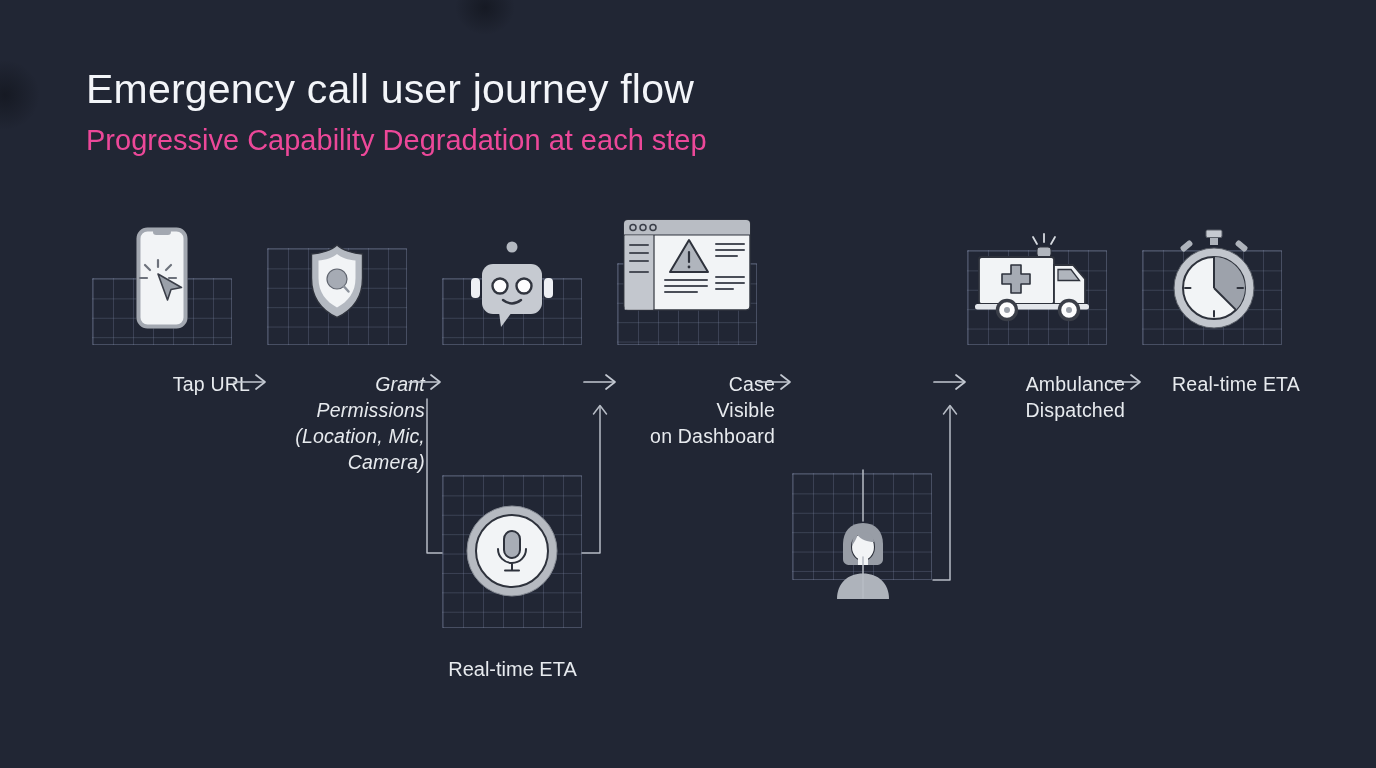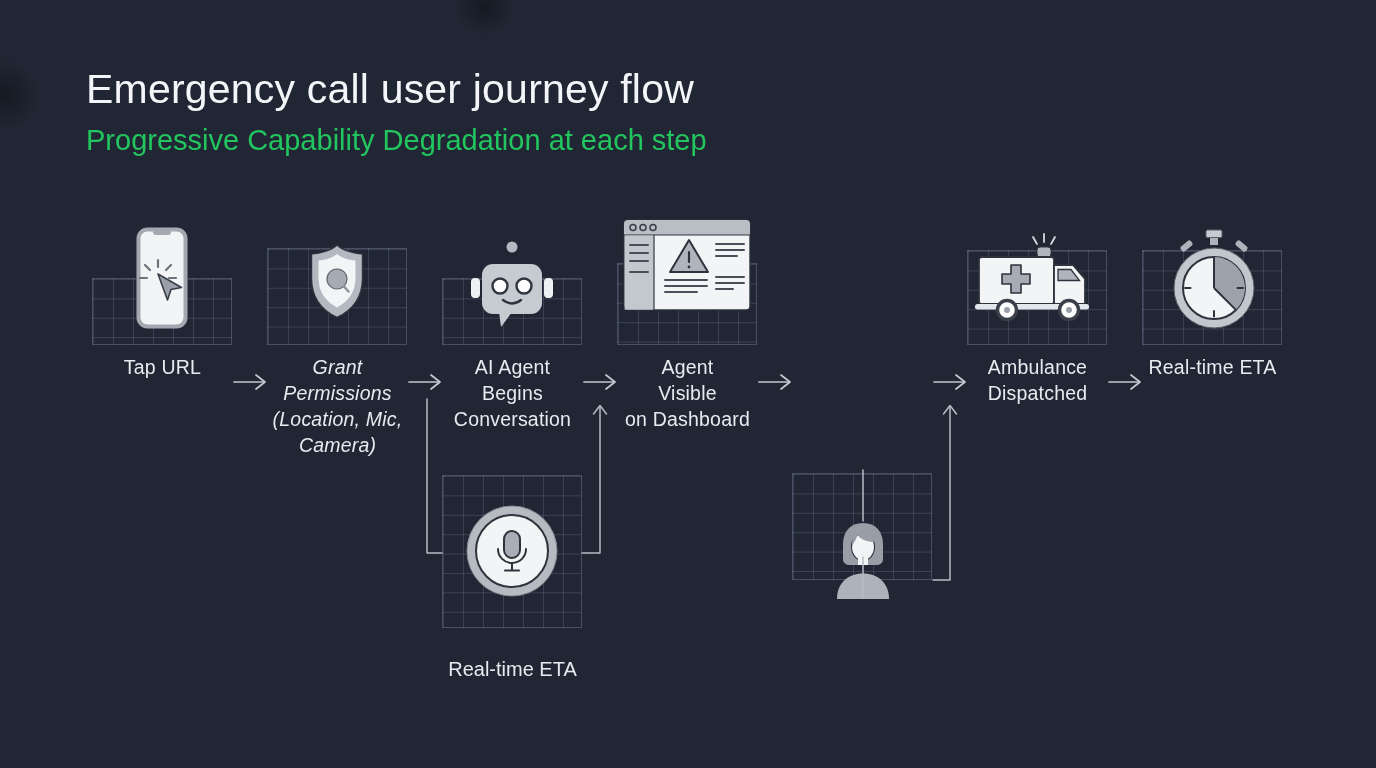--- a/index.html
+++ b/index.html
@@ -10,36 +10,36 @@
     -webkit-font-smoothing:antialiased;
   }
   .blob{position:absolute;border-radius:50%;pointer-events:none;
     background:radial-gradient(closest-side, rgba(8,10,15,0.45), rgba(8,10,15,0));}
   .page-title{
     position:absolute;left:86px;top:66px;
     font-size:41px;font-weight:500;letter-spacing:.2px;color:#f3f5f9;
   }
   .page-subtitle{
     position:absolute;left:86px;top:124px;
-    font-size:29px;font-weight:400;color:#22c55e;
+    font-size:29px;font-weight:400;color:#ec4899;
   }
   .step{position:absolute;top:195px;width:175px;height:300px;}
   .grid{
     position:absolute;left:17px;width:140px;
     background-image:
       linear-gradient(to right, rgba(134,144,174,0.26) 1px, transparent 1px),
       linear-gradient(to bottom, rgba(134,144,174,0.26) 1px, transparent 1px);
     background-size:20px 19.4px;
     border:1px solid rgba(134,144,174,0.38);
     box-sizing:border-box;
   }
   .icon-wrap{position:absolute;}
   .step-label{
-    position:absolute;left:0;top:159px;width:175px;
-    text-align:center;font-size:19.5px;line-height:26px;color:#e7eaee;
+    position:absolute;left:0;top:176px;width:175px;
+    text-align:right;font-size:19.5px;line-height:26px;color:#e7eaee;
     white-space:pre-line;letter-spacing:.2px;
   }
   .branch-box{position:absolute;}
   .branch-label{
     position:absolute;width:175px;text-align:center;
     font-size:20px;color:#e7eaee;white-space:pre-line;
   }
   .overlay{position:absolute;left:0;top:0;pointer-events:none;}
 </style>
 </head>
@@ -96,23 +96,20 @@
         <circle cx="50" cy="7" r="5.5" fill="#b4b9c1"></circle>
         <rect x="9" y="38" width="9" height="20" rx="4" fill="#eef0f4"></rect>
         <rect x="82" y="38" width="9" height="20" rx="4" fill="#eef0f4"></rect>
         <rect x="20" y="24" width="60" height="50" rx="11" fill="#c6cad1"></rect>
         <path d="M37 72 L50 72 L39 87 Z" fill="#c6cad1"></path>
         <circle cx="38" cy="46" r="7.5" fill="#fdfdfe" stroke="#30343e" stroke-width="2.4"></circle>
         <circle cx="62" cy="46" r="7.5" fill="#fdfdfe" stroke="#30343e" stroke-width="2.4"></circle>
         <path d="M41 60 Q50 67 59 60" fill="none" stroke="#30343e" stroke-width="2.4" stroke-linecap="round"></path>
       </svg>
     </div>
-    <div class="step-label">AI Agent
-Begins
-Conversation</div>
   </div>
 
   <div class="step" style="left:600px;">
     <div class="grid" style="top:68px;height:82px;"></div>
     <div class="icon-wrap" style="left:23px;top:24px;">
       <svg width="128" height="92" viewBox="0 0 128 92">
         <rect x="1" y="1" width="126" height="90" rx="4" fill="#f2f4f6" stroke="#2e323c" stroke-width="1.4"></rect>
         <path d="M5 1 L123 1 A4 4 0 0 1 127 5 L127 16 L1 16 L1 5 A4 4 0 0 1 5 1 Z" fill="#b9bdc4"></path>
         <line x1="1" y1="16" x2="127" y2="16" stroke="#2e323c" stroke-width="1.2"></line>
         <circle cx="10" cy="8.5" r="3" fill="none" stroke="#3a3e48" stroke-width="1.5"></circle>
@@ -135,21 +132,21 @@
           <line x1="93" y1="37" x2="114" y2="37"></line>
           <line x1="93" y1="58" x2="121" y2="58"></line>
           <line x1="93" y1="64" x2="121" y2="64"></line>
           <line x1="93" y1="70" x2="110" y2="70"></line>
           <line x1="42" y1="61" x2="84" y2="61"></line>
           <line x1="42" y1="67" x2="84" y2="67"></line>
           <line x1="42" y1="73" x2="74" y2="73"></line>
         </g>
       </svg>
     </div>
-    <div class="step-label">Agent
+    <div class="step-label">Case
 Visible
 on Dashboard</div>
   </div>
 
 
   <div class="step" style="left:950px;">
     <div class="grid" style="top:55px;height:95px;"></div>
     <div class="icon-wrap" style="left:16px;top:37px;">
       <svg width="140" height="92" viewBox="0 0 140 92">
         <g stroke="#d5d9df" stroke-width="1.8" stroke-linecap="round">

